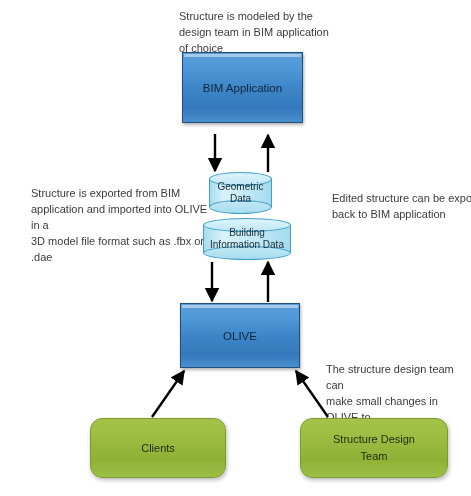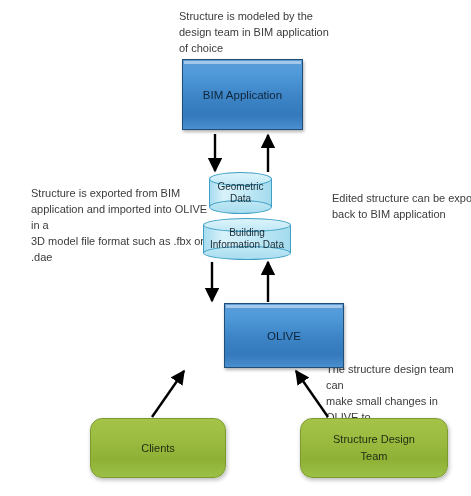--- a/index.html
+++ b/index.html
@@ -54,22 +54,22 @@
     z-index: 5;
   }
   .proc::after {
     content: "";
     position: absolute;
     left: 1px; right: 1px; top: 1px;
     height: 3px;
     background: rgba(255,255,255,0.45);
     pointer-events: none;
   }
-  #box-bim   { left: 182px; top: 59px;  width: 121px; height: 71px; }
-  #box-olive { left: 180px; top: 303px; width: 120px; height: 65px; margin-left: 44px; }
+  #box-bim   { left: 182px; top: 52px;  width: 121px; height: 71px; }
+  #box-olive { left: 180px; top: 303px; width: 120px; height: 65px; }
 
   
   .cyl {
     position: absolute;
     box-sizing: border-box;
     z-index: 5;
   }
   .cyl-body {
     position: absolute;
     left: 0; right: 0;

